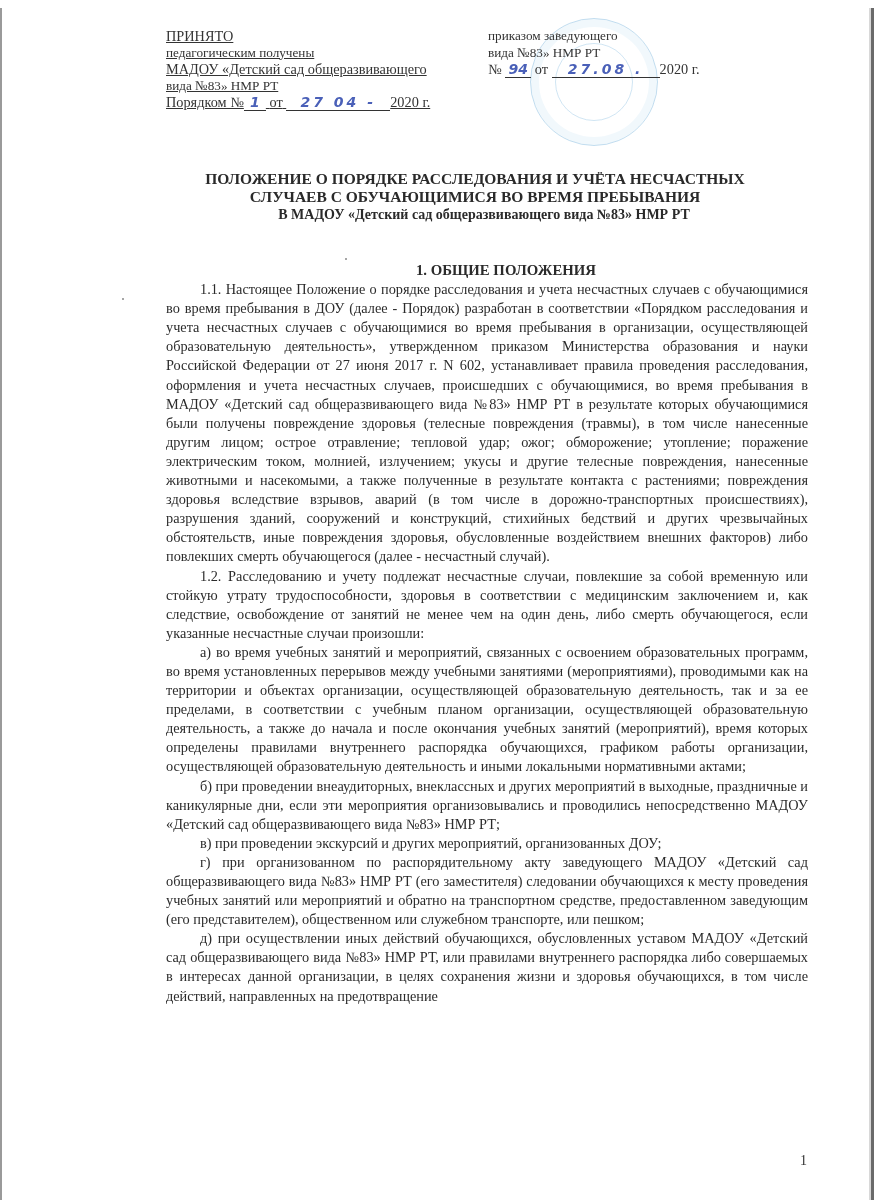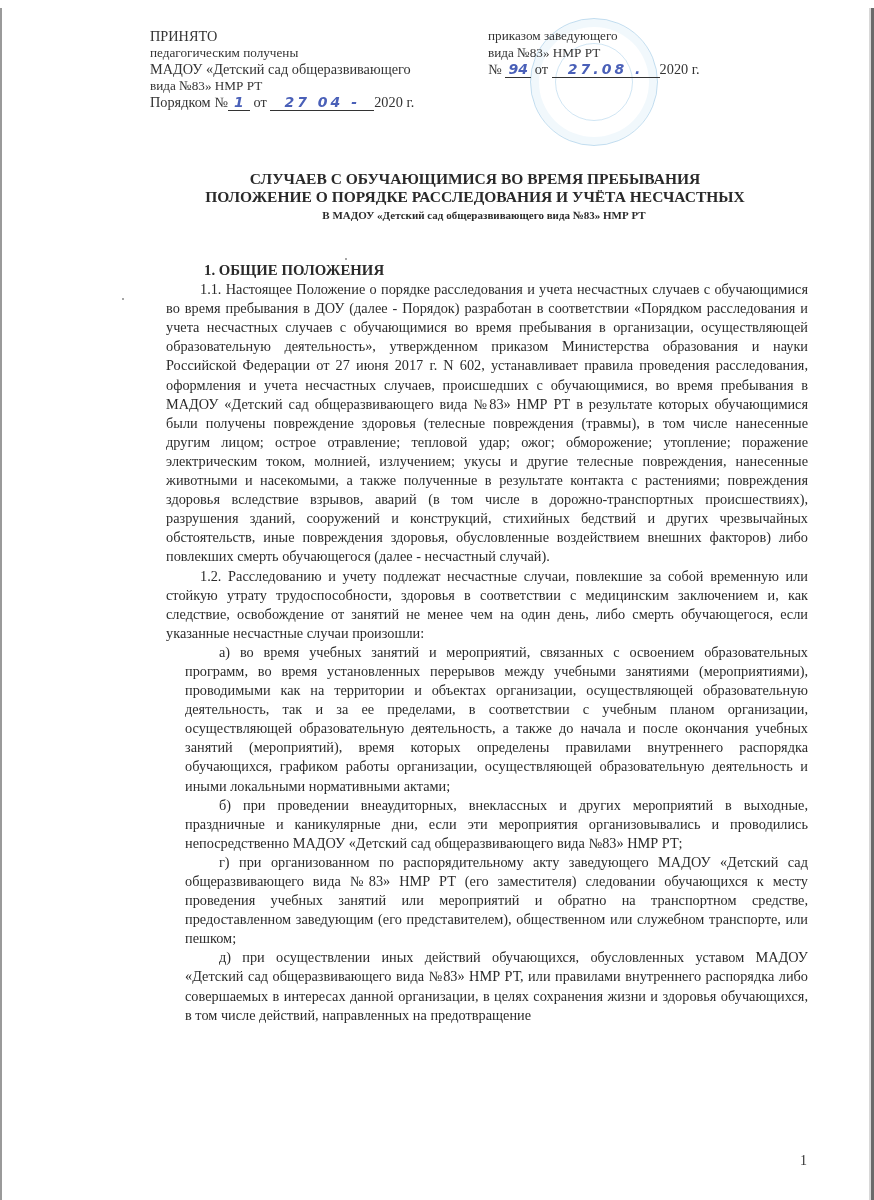--- a/index.html
+++ b/index.html
@@ -8,42 +8,42 @@
     background: #ffffff;
     font-family: "Liberation Serif", "DejaVu Serif", serif;
     color: #2a2a2a;
   }
   .edge-left { position: absolute; left: 0; top: 8px; width: 2px; height: 1192px; background: #9a9a9a; }
   .edge-right { position: absolute; right: 0; top: 8px; width: 3px; height: 1192px; background: #6a6a6a; }
   .edge-right2 { position: absolute; right: 3px; top: 8px; width: 2px; height: 1192px; background: #d8d8d8; }
 
   .header-block { position: absolute; top: 28px; font-size: 13.2px; line-height: 16.6px; color: #333; }
   .header-block .big { font-size: 14.3px; }
-  #accepted { left: 150px; }
+  #accepted { left: 166px; text-decoration: underline; }
   #approved { left: 488px; }
   .handwritten { font-family: "DejaVu Sans", sans-serif; font-style: italic; color: #4a60b8; font-size: 14px; font-weight: bold; display: inline-block; border-bottom: 1px solid #333; text-align: center; line-height: 15px; }
   .hw-num { width: 22px; }
   .hw-date { width: 104px; letter-spacing: 3px; }
   .hw-num2 { width: 26px; text-align: center; }
   .hw-date2 { width: 108px; letter-spacing: 3px; }
 
   .stamp {
     position: absolute; left: 530px; top: 18px; width: 126px; height: 126px;
     border-radius: 50%; border: 1.5px solid rgba(120,180,220,0.45);
     box-shadow: inset 0 0 0 8px rgba(160,205,235,0.15);
   }
   .stamp-inner { position: absolute; left: 24px; top: 24px; width: 76px; height: 76px; border-radius: 50%; border: 1px solid rgba(120,180,220,0.35); }
 
   .title { position: absolute; left: 150px; width: 650px; top: 170px; text-align: center; font-weight: bold; font-size: 15.5px; line-height: 18px; color: #2a2a2a; }
-  .title .line3 { font-size: 11px; padding-left: 18px; }
+  .title .line3 { font-size: 14px; padding-left: 18px; }
 
   .content { position: absolute; left: 166px; width: 642px; top: 261px; font-size: 14.3px; line-height: 19.1px; text-align: justify; color: #2b2b2b; }
-  .section-heading { text-align: left; font-weight: bold; font-size: 14.8px; margin: 0 0 0 30px; padding-left: 8px; }
+  .section-heading { text-align: center; font-weight: bold; font-size: 14.8px; margin: 0 0 0 30px; padding-left: 8px; }
   .p { margin: 0; text-indent: 34px; }
-  .p.sub { text-indent: 34px; margin-left: 19px; }
+  .p.sub { text-indent: 34px; }
   .page-number { position: absolute; left: 800px; top: 1153px; font-size: 14px; color: #333; }
   .speck { position: absolute; width: 2px; height: 2px; background: #888; border-radius: 50%; }
 </style>
 </head>
 <body>
 
 <div class="edge-left"></div>
 <div class="edge-right2"></div>
 <div class="edge-right"></div>
 
@@ -68,31 +68,32 @@
   <div>вида №83» НМР РТ</div>
   <div class="big">
     <span>№</span>
     <span class="handwritten hw-num2">94</span>
     <span>от</span>
     <span class="handwritten hw-date2">27.08 .</span><span>2020 г.</span>
   </div>
 </div>
 
 <div class="title">
+  <div>ПОЛОЖЕНИЕ О ПОРЯДКЕ РАССЛЕДОВАНИЯ И УЧЁТА НЕСЧАСТНЫХ</div>
   <div>СЛУЧАЕВ С ОБУЧАЮЩИМИСЯ ВО ВРЕМЯ ПРЕБЫВАНИЯ</div>
-  <div>ПОЛОЖЕНИЕ О ПОРЯДКЕ РАССЛЕДОВАНИЯ И УЧЁТА НЕСЧАСТНЫХ</div>
   <div class="line3">В МАДОУ «Детский сад  общеразвивающего вида №83» НМР РТ</div>
 </div>
 
 <div class="content">
   <div class="section-heading">1.  ОБЩИЕ ПОЛОЖЕНИЯ</div>
   <p class="p">1.1.  Настоящее Положение о порядке расследования и учета несчастных случаев с обучающимися во время пребывания в ДОУ (далее - Порядок) разработан в соответствии «Порядком расследования и учета несчастных случаев с обучающимися во время пребывания в организации, осуществляющей образовательную деятельность», утвержденном приказом Министерства образования и науки Российской Федерации от 27 июня 2017 г. N 602, устанавливает правила проведения расследования, оформления и учета несчастных случаев, происшедших с обучающимися, во время пребывания в МАДОУ «Детский сад общеразвивающего вида №83» НМР РТ в результате которых обучающимися были получены повреждение  здоровья (телесные повреждения (травмы), в том числе нанесенные другим лицом; острое отравление; тепловой удар; ожог; обморожение; утопление; поражение электрическим током, молнией, излучением; укусы и другие телесные повреждения, нанесенные животными и насекомыми, а также полученные в результате контакта с растениями; повреждения здоровья вследствие взрывов, аварий (в том числе в дорожно-транспортных происшествиях), разрушения зданий, сооружений и конструкций, стихийных бедствий и других чрезвычайных обстоятельств, иные повреждения здоровья, обусловленные воздействием внешних факторов) либо повлекших смерть обучающегося (далее - несчастный случай).</p>
   <p class="p">1.2. Расследованию и учету подлежат несчастные случаи, повлекшие за собой временную или стойкую утрату трудоспособности, здоровья в соответствии с медицинским заключением и, как следствие, освобождение от занятий не менее чем на один день, либо смерть обучающегося, если указанные несчастные случаи произошли:</p>
   <p class="p sub">а) во время учебных занятий и мероприятий, связанных с освоением образовательных программ, во время установленных перерывов между учебными занятиями (мероприятиями), проводимыми как на территории и объектах организации, осуществляющей образовательную деятельность, так и за ее пределами, в соответствии с учебным планом организации, осуществляющей образовательную деятельность, а также до начала и после окончания учебных занятий (мероприятий), время которых определены правилами внутреннего распорядка обучающихся, графиком работы организации, осуществляющей образовательную деятельность и иными локальными нормативными актами;</p>
   <p class="p sub">б) при проведении внеаудиторных, внеклассных и других мероприятий в выходные, праздничные и каникулярные дни, если эти мероприятия организовывались и проводились непосредственно МАДОУ «Детский сад общеразвивающего вида №83» НМР РТ;</p>
+  <p class="p sub">в) при проведении экскурсий и других мероприятий, организованных ДОУ;</p>
   <p class="p sub">г) при организованном по распорядительному акту заведующего МАДОУ «Детский сад общеразвивающего вида №83» НМР РТ (его заместителя) следовании обучающихся к месту проведения учебных занятий или мероприятий и обратно на транспортном средстве, предоставленном заведующим (его представителем), общественном или служебном транспорте, или пешком;</p>
   <p class="p sub">д) при осуществлении иных действий обучающихся, обусловленных уставом МАДОУ «Детский сад общеразвивающего вида №83» НМР РТ, или правилами внутреннего распорядка либо совершаемых в интересах данной организации, в целях сохранения жизни и здоровья обучающихся, в том числе действий, направленных на предотвращение</p>
 </div>
 
 <div class="page-number">1</div>
 
 <div class="speck" style="left:556px;top:33px;"></div>
 <div class="speck" style="left:345px;top:258px;"></div>
 <div class="speck" style="left:122px;top:298px;"></div>
 

